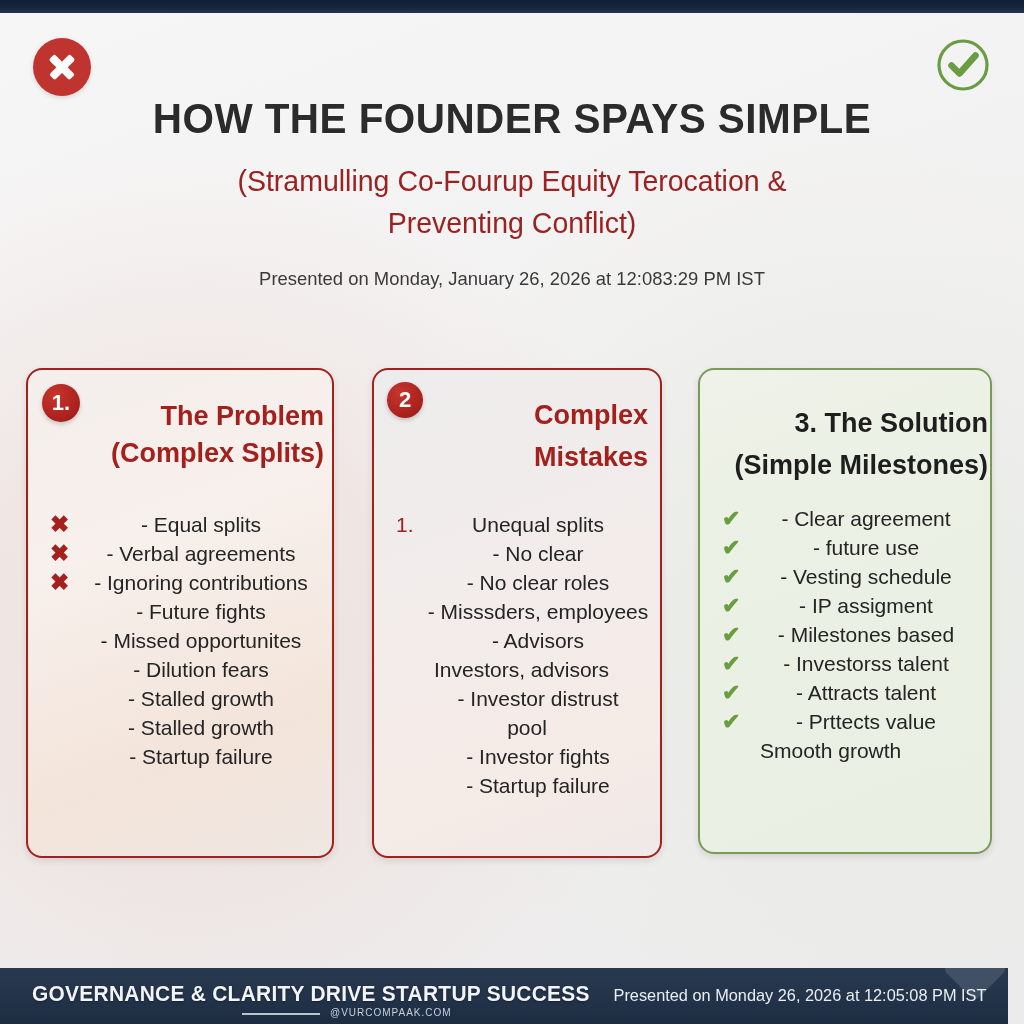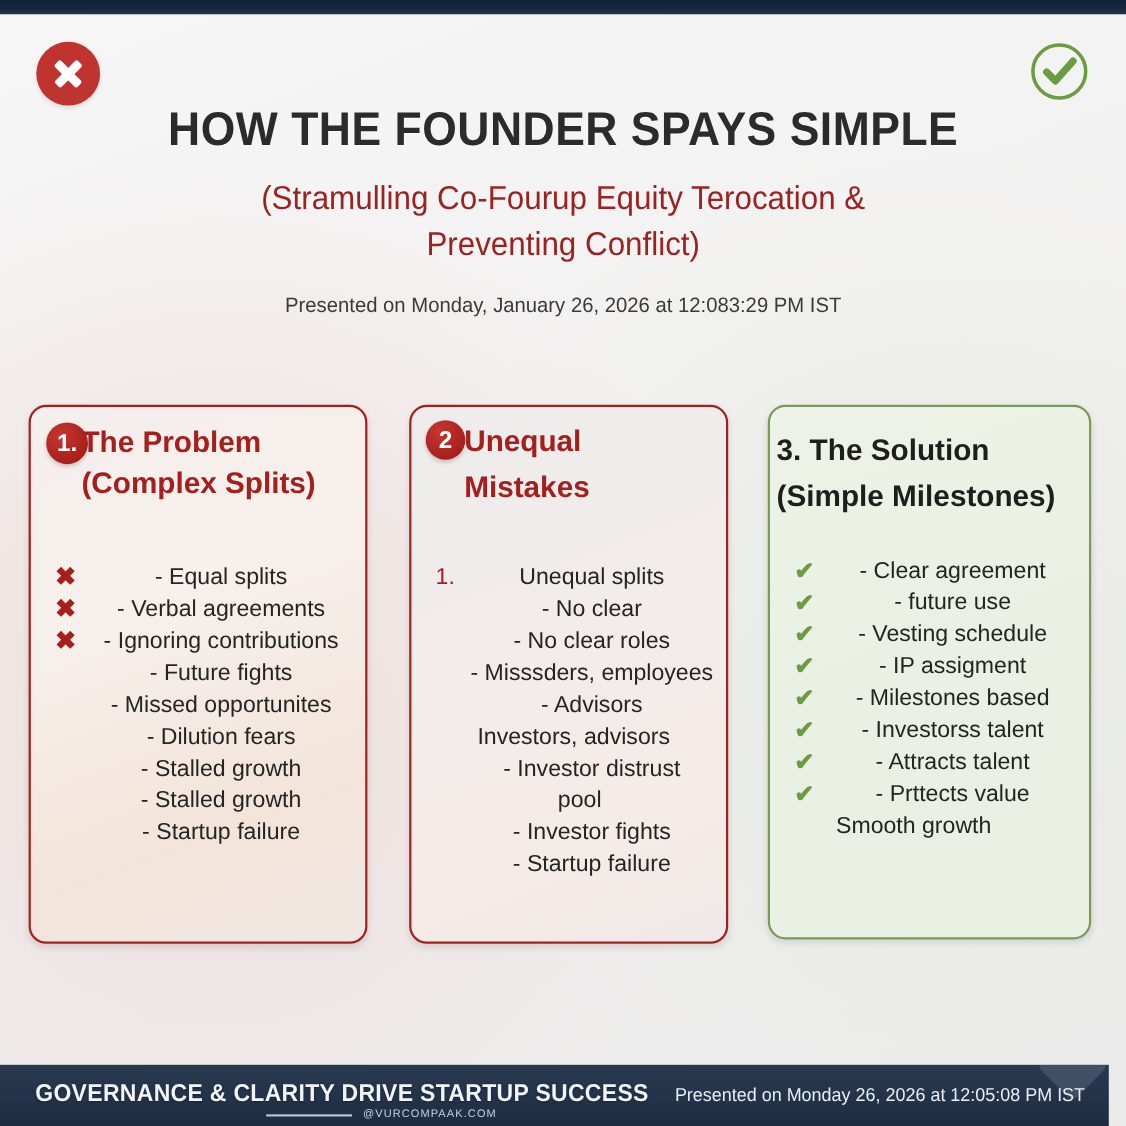--- a/index.html
+++ b/index.html
@@ -79,21 +79,21 @@
   .badge{
     position:absolute;border-radius:50%;
     background:radial-gradient(circle at 35% 30%,#c8352e 0%,#a8201c 70%,#8e1714 100%);
     color:#fff;font-weight:bold;text-align:center;
     box-shadow:0 2px 4px rgba(0,0,0,.2);
   }
   .badge.b1{left:14px;top:14px;width:38px;height:38px;line-height:38px;font-size:22px;}
   .badge.b2{left:13px;top:12px;width:36px;height:36px;line-height:36px;font-size:22px;}
 
   .cardhead{
-    position:absolute;font-weight:bold;text-align:left;
+    position:absolute;font-weight:bold;text-align:right;margin-top:14px;
   }
   .c1 .cardhead{
     left:46px;top:14px;width:250px;font-size:27px;line-height:37px;color:#a3201c;
   }
   .c2 .cardhead{
     left:48px;top:10px;width:226px;font-size:27px;line-height:42px;color:#a3201c;
   }
   .c3 .cardhead{
     left:6px;top:18px;width:282px;font-size:27px;line-height:42px;color:#1e1e1e;
   }
@@ -219,21 +219,21 @@
         <div class="li ind0">
           <span class="mark blank"></span>
           <span class="txt">- Startup failure</span>
         </div>
       </div>
   </div>
 
   <div class="card c2">
     <div class="badge b2">2</div>
     <div class="cardhead">
-      <div>Unequal</div>
+      <div>Complex</div>
       <div>Mistakes</div>
     </div>
     <div class="list">
         <div class="li ind0">
           <span class="mark num">1.</span>
           <span class="txt">Unequal splits</span>
         </div>
         <div class="li ind0">
           <span class="mark blank"></span>
           <span class="txt">- No clear</span>

